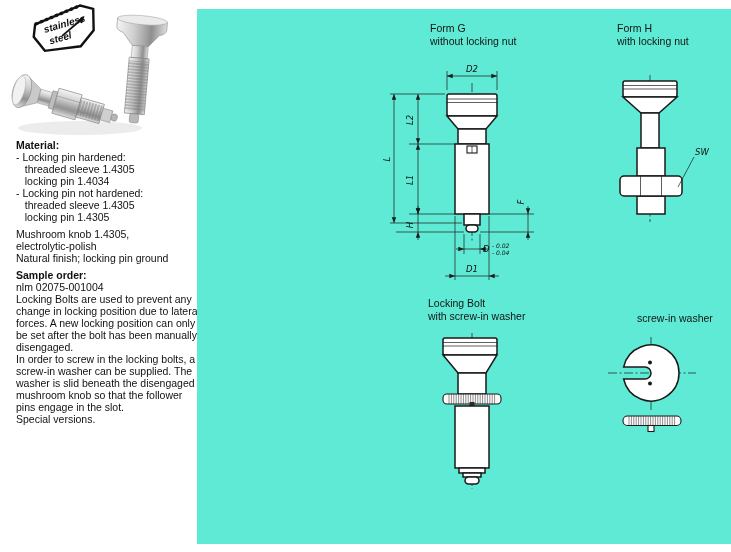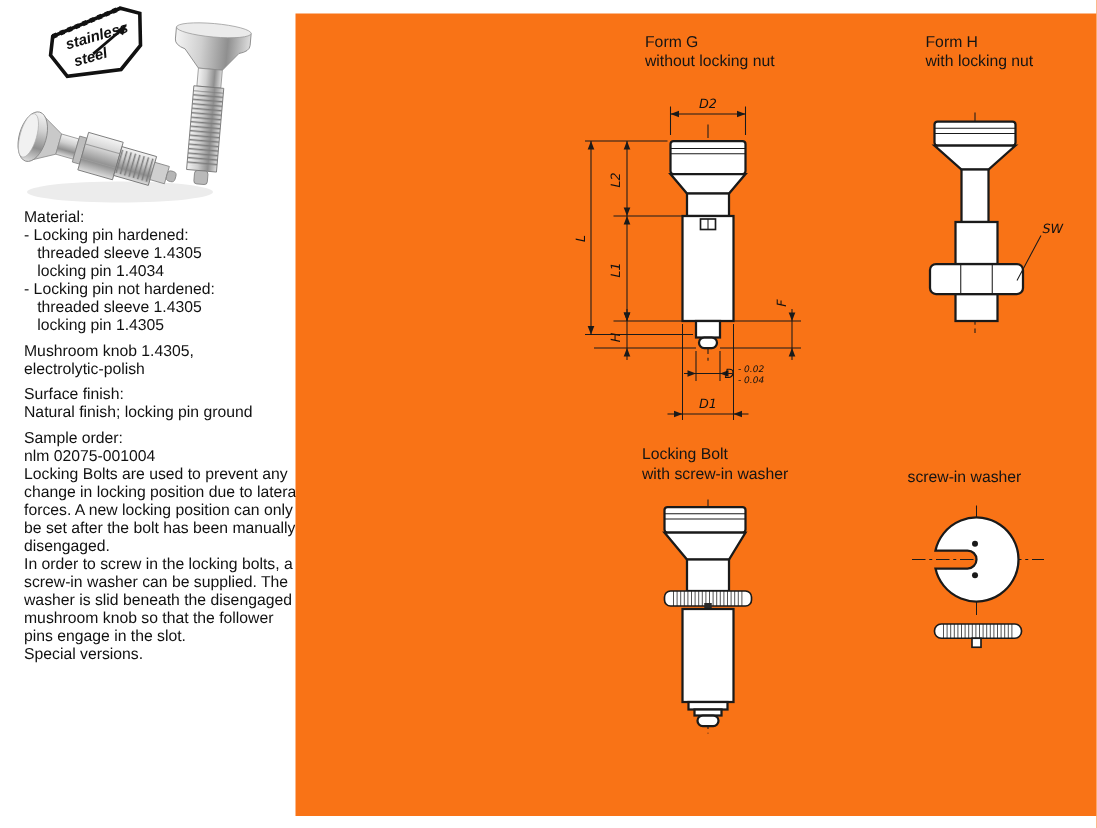--- a/index.html
+++ b/index.html
@@ -1,26 +1,26 @@
 <!DOCTYPE html>
 <html><head>
 <meta charset="utf-8">
 <style>
   *{box-sizing:border-box}
   html,body{margin:0;padding:0}
   body{
     position:relative;width:731px;height:552px;background:#fff;overflow:hidden;
     font-family:"Liberation Sans",sans-serif;color:#000;
   }
-  .panel{position:absolute;left:197px;top:9px;width:534px;height:535px;background:#f97316}
+  .panel{position:absolute;left:197px;top:9px;width:534px;height:535px;background:#5eead4}
   .dwg-title{position:absolute;font-size:10.5px;line-height:12.5px;color:#141414;white-space:pre-wrap}
   .tb{position:absolute;left:16px;top:139px;width:184px;font-size:10.5px;line-height:12px;color:#111}
   .tb p{margin:0}
   .tb .sec{margin-top:5px}
-  .tb .h{font-weight:400}
+  .tb .h{font-weight:700}
   .pre{white-space:pre-wrap}
   .photo-svg,.stamp-svg,.dwg{position:absolute}
   svg .sh{fill:#fff;stroke:#1a1a1a;stroke-width:1.5}
   svg .sh2{fill:#fff;stroke:#1a1a1a;stroke-width:1.1}
   svg .tl{stroke:#1a1a1a;stroke-width:.7;fill:none}
   svg .dl{stroke:#1a1a1a;stroke-width:.7;fill:none}
   svg .kn{stroke:#1a1a1a;stroke-width:.5;fill:none}
   svg .cl{stroke:#1a1a1a;stroke-width:.7;stroke-dasharray:9 2.5 2 2.5;fill:none}
   svg .dimtxt{font:italic 8.5px "DejaVu Sans",sans-serif;fill:#111}
   svg .toltxt{font:italic 6px "DejaVu Sans",sans-serif;fill:#111}
@@ -91,38 +91,37 @@
 <div class="tb">
   <p class="h">Material:</p>
   <p class="pre">- Locking pin hardened:
    threaded sleeve 1.4305
    locking pin 1.4034
 - Locking pin not hardened:
    threaded sleeve 1.4305
    locking pin 1.4305</p>
   <p class="pre sec">Mushroom knob 1.4305,
 electrolytic-polish</p>
-  <p class="h sec">Surface finish:</p>
   <p>Natural finish; locking pin ground</p>
   <p class="h sec">Sample order:</p>
   <p>nlm 02075-001004</p>
   <p class="pre">Locking Bolts are used to prevent any change in locking position due to lateral forces. A new locking position can only be set after the bolt has been manually disengaged.
 In order to screw in the locking bolts, a screw-in washer can be supplied. The washer is slid beneath the disengaged mushroom knob so that the follower pins engage in the slot.</p>
   <p>Special versions.</p>
 </div>
 
 <div class="panel">
 
   <div class="dwg-title" style="left:233px;top:13px">Form G
 without locking nut</div>
   <div class="dwg-title" style="left:420px;top:13px">Form H
 with locking nut</div>
   <div class="dwg-title" style="left:231px;top:288px">Locking Bolt
 with screw-in washer</div>
-  <div class="dwg-title" style="left:408px;top:303px">screw-in washer</div>
+  <div class="dwg-title" style="left:440px;top:303px">screw-in washer</div>
 
   <svg class="dwg" style="left:185px;top:50px" width="165" height="245" viewBox="0 0 165 245">
     <defs>
       <marker id="aG" viewBox="0 0 10 10" refX="9" refY="5" markerWidth="9" markerHeight="9" orient="auto-start-reverse">
         <path d="M0,1.5 L9,5 L0,8.5 Z" fill="#1a1a1a"></path>
       </marker>
     </defs>
     <line class="cl" x1="90" y1="24" x2="90" y2="182"></line>
 
     <g>

